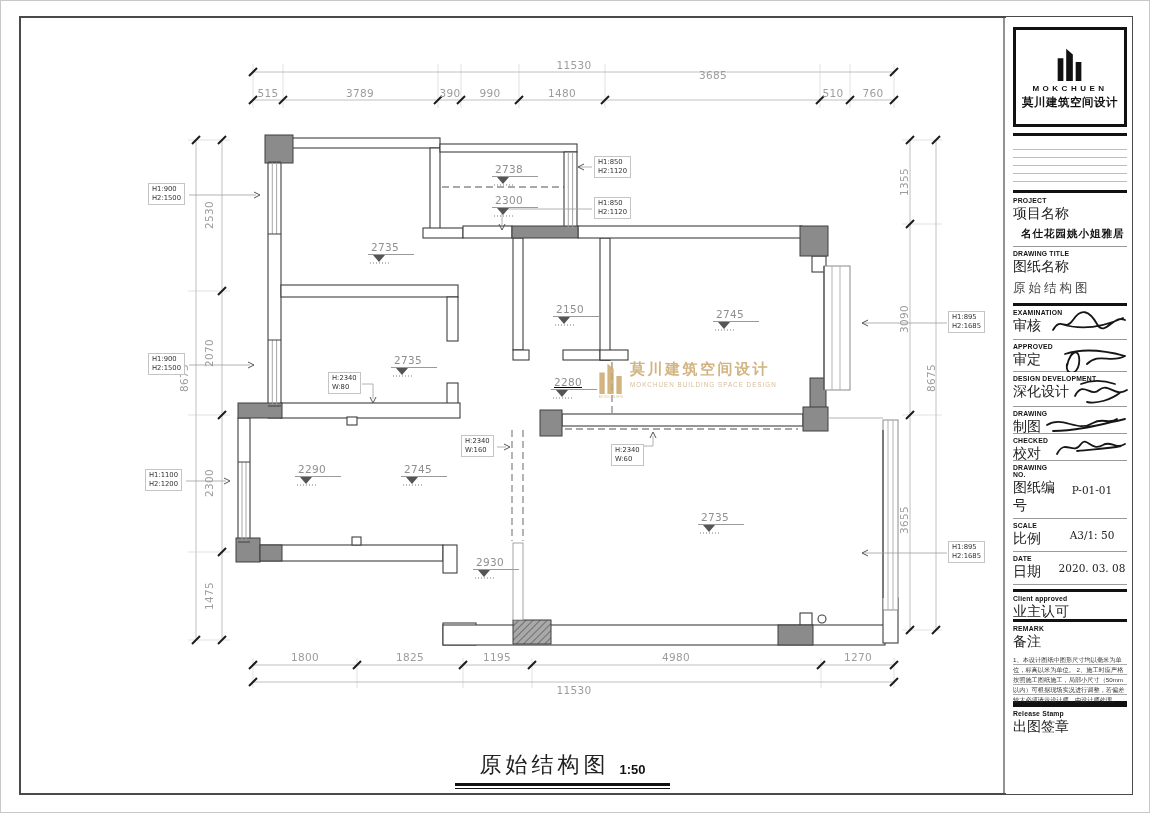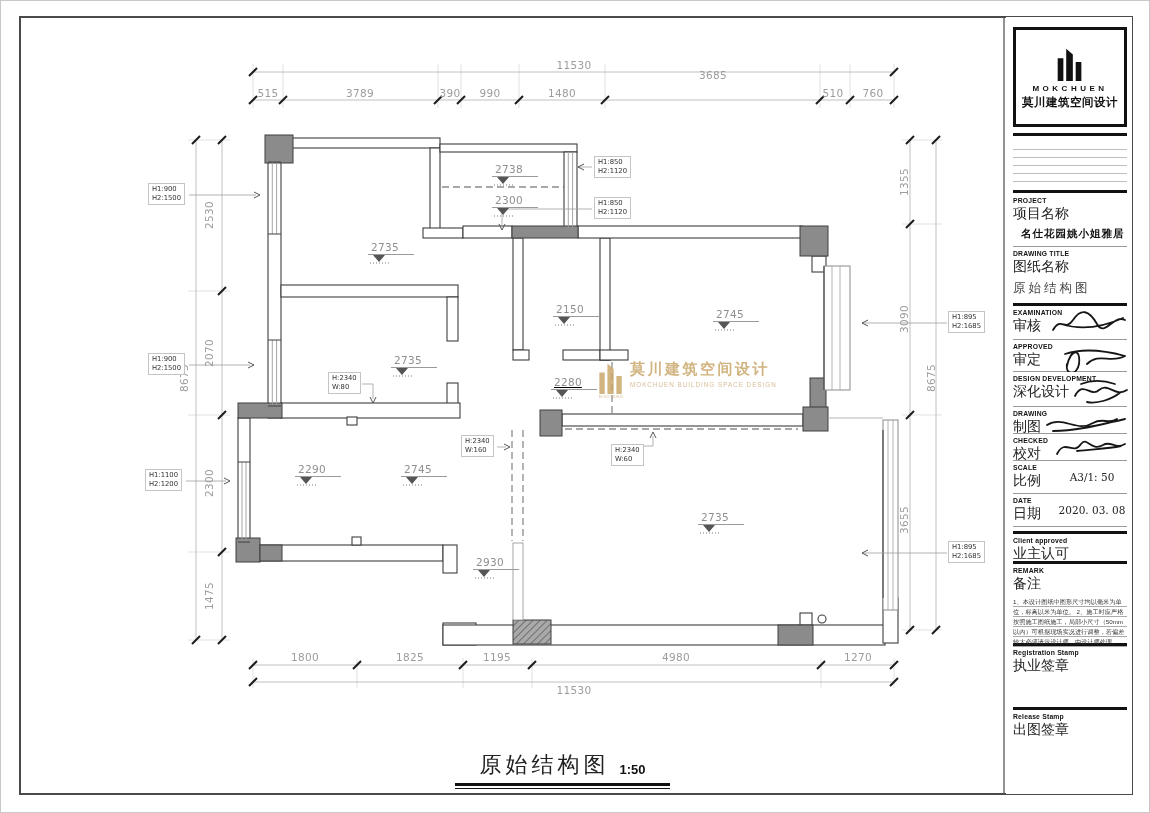--- a/index.html
+++ b/index.html
@@ -352,20 +352,27 @@
     <div class="sig-row" style="height:23px">
       <div class="len">CHECKED</div>
       <div class="lcn">校对</div>
       <svg width="76" height="24" viewBox="0 0 76 24">
           <path d="M4,18 C12,2 20,20 28,8 C34,0 38,16 50,9 C58,4 62,14 72,8 M24,15 c16,-2 30,-2 44,-5" stroke="#161616" stroke-width="1.8" fill="none" stroke-linecap="round"></path>
         </svg>
     </div>
 
     <div class="info-row">
       <div class="lbl">
+          <div class="len">DRAWING NO.</div>
+      <div class="lcn">图纸编号</div>
+        </div>
+      <div class="v">P-01-01</div>
+    </div>
+    <div class="info-row">
+      <div class="lbl">
           <div class="len">SCALE</div>
       <div class="lcn">比例</div>
         </div>
       <div class="v">A3/1: 50</div>
     </div>
     <div class="info-row">
       <div class="lbl">
           <div class="len">DATE</div>
       <div class="lcn">日期</div>
         </div>
@@ -379,24 +386,20 @@
     </div>
 
     <div class="bar"></div>
     <div class="stamp" style="height:76px">
       <div class="len">REMARK</div>
       <div class="lcn">备注</div>
       <div class="remark-notes">1、本设计图纸中图形尺寸均以毫米为单位，标高以米为单位。 2、施工时应严格按照施工图纸施工，局部小尺寸（50mm以内）可根据现场实况进行调整，若偏差较大必须请示设计师，由设计师处理。</div>
     </div>
 
     <div class="bar"></div>
-    <div class="stamp" style="height:58px">
-      <div class="len">Registration Stamp</div>
-      <div class="lcn">执业签章</div>
-    </div>
 
     <div class="bar"></div>
     <div class="stamp">
       <div class="len">Release Stamp</div>
       <div class="lcn">出图签章</div>
     </div>
   </div>
 </div>
 
 </body></html>

